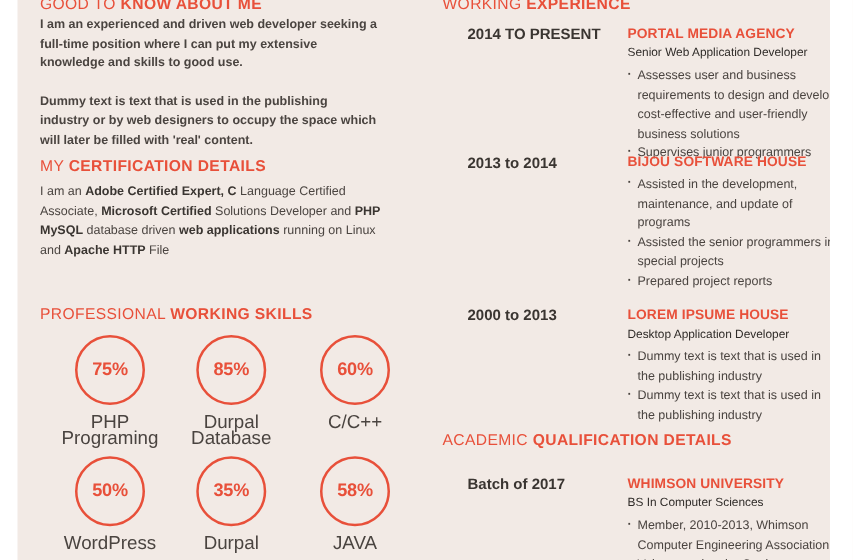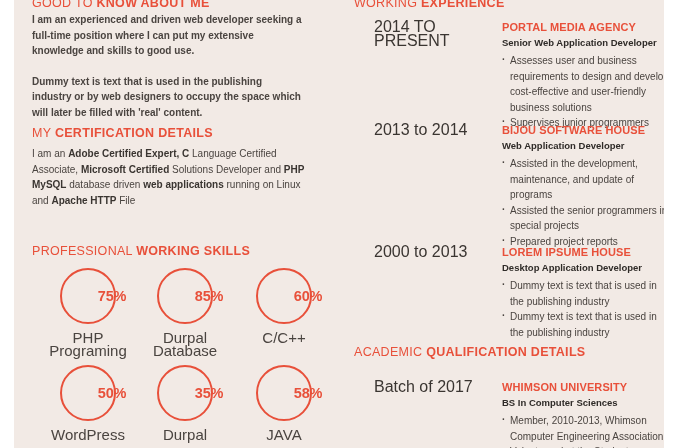--- a/index.html
+++ b/index.html
@@ -121,21 +121,20 @@
     top: 0;
     width: 100%;
     height: 100%;
     display: flex;
     align-items: center;
     justify-content: center;
     color: #e8503a;
     font-size: 14.5px;
     font-weight: 700;
     letter-spacing: -0.2px;
-    padding-left: 24px;
   }
   .skill-label {
     margin-top: 7px;
     color: #4a4440;
     font-size: 15px;
     line-height: 13px;
     font-weight: 400;
   }
   .skill-label span { display: block; }
 
@@ -147,42 +146,42 @@
     position: absolute;
     left: 0;
     width: 300px;
   }
   .entry-date {
     position: absolute;
     left: 20px;
     top: 0;
     width: 120px;
     color: #3a3531;
-    font-size: 16px;
+    font-size: 12px;
     line-height: 14px;
-    font-weight: 400;
+    font-weight: 700;
   }
   .entry-body {
     position: absolute;
     left: 148px;
     top: 0;
     width: 168px;
   }
   .entry-org {
     color: #e8503a;
     font-size: 11px;
     font-weight: 700;
     line-height: 14px;
     letter-spacing: 0.1px;
     margin: 0;
   }
   .entry-role {
     color: #2f2b28;
     font-size: 9.5px;
-    font-weight: 700;
+    font-weight: 400;
     line-height: 14px;
     margin: 2px 0 0 0;
   }
   .entry-bullets {
     list-style: none;
     margin: 3px 0 0 0;
     padding: 0;
   }
   .entry-bullets li {
     position: relative;
@@ -306,21 +305,20 @@
               <ul class="entry-bullets">
                 <li>Assesses user and business requirements to design and develop cost-effective and user-friendly business solutions</li>
                 <li>Supervises junior programmers</li>
               </ul>
             </div>
           </div>
           <div class="entry" id="entry-exp-1">
             <div class="entry-date">2013 to 2014</div>
             <div class="entry-body">
               <p class="entry-org">BIJOU SOFTWARE HOUSE</p>
-              <p class="entry-role">Web Application Developer</p>
               <ul class="entry-bullets">
                 <li>Assisted in the development, maintenance, and update of programs</li>
                 <li>Assisted the senior programmers in special projects</li>
                 <li>Prepared project reports</li>
               </ul>
             </div>
           </div>
           <div class="entry" id="entry-exp-2">
             <div class="entry-date">2000 to 2013</div>
             <div class="entry-body">

